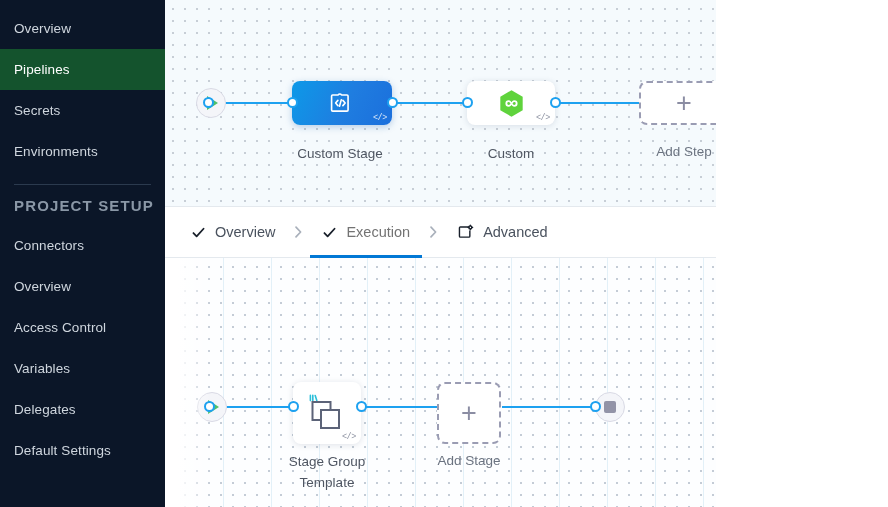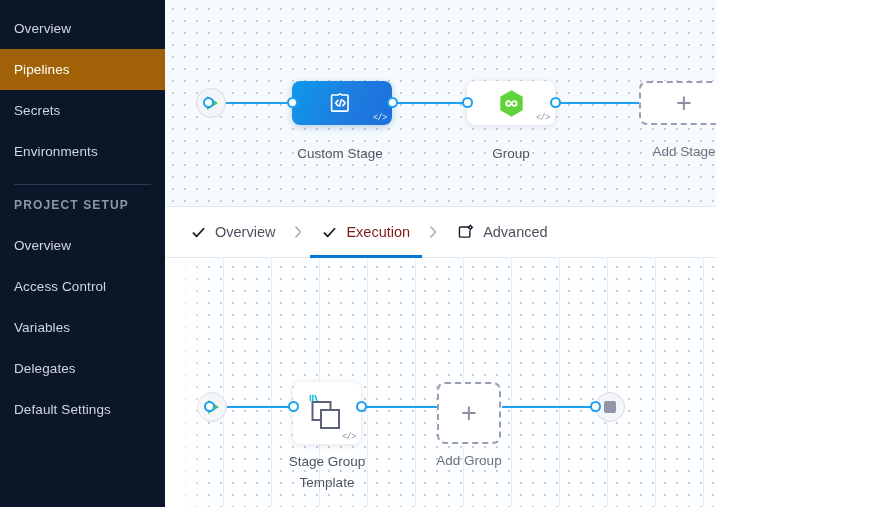--- a/index.html
+++ b/index.html
@@ -38,35 +38,35 @@
     display: flex;
     align-items: center;
     padding-left: 14px;
     color: #cfd6de;
     font-size: 13.5px;
     letter-spacing: .1px;
     box-sizing: border-box;
     white-space: nowrap;
   }
   .nav-item.active {
-    background: #a16207;
+    background: #14532d;
     color: #ffffff;
   }
   .nav-divider {
     height: 1px;
     background: #2b3a4e;
     margin: 12px 14px 0 14px;
   }
   .nav-section-title {
     height: 40px;
     display: flex;
     align-items: center;
     padding-left: 14px;
     color: #8a97a6;
-    font-size: 12px;
+    font-size: 15px;
     font-weight: bold;
     letter-spacing: 1.15px;
   }
 
   
   .content {
     position: relative;
     flex: 1;
     height: 507px;
     background: #fff;
@@ -227,21 +227,21 @@
     display: flex;
     align-items: center;
     gap: 9px;
     padding: 0 12px;
     box-sizing: border-box;
     position: relative;
     color: #4a525e;
     font-size: 14.5px;
   }
   .tab.active {
-    color: #7f1d1d;
+    color: #737373;
   }
   .tab.active::after {
     content: "";
     position: absolute;
     left: 0; right: 0; bottom: 0;
     height: 3px;
     background: #0278d5;
   }
   .tab-check {
     width: 15px; height: 15px;
@@ -270,20 +270,23 @@
       <span>Secrets</span>
     </div>
     <div class="nav-item">
       <span>Environments</span>
     </div>
 
     <div class="nav-divider"></div>
 
     <div class="nav-section-title">PROJECT SETUP</div>
 
+    <div class="nav-item">
+      <span>Connectors</span>
+    </div>
     <div class="nav-item">
       <span>Overview</span>
     </div>
     <div class="nav-item">
       <span>Access Control</span>
     </div>
     <div class="nav-item">
       <span>Variables</span>
     </div>
     <div class="nav-item">
@@ -322,26 +325,26 @@
 
         <div class="node node-card" style="left:302px; top:81px; width:88px; height:44px;">
           <svg width="27" height="29" viewBox="0 0 28 30">
             <path d="M14 1.2 25.6 8v13.9L14 28.7 2.4 21.9V8L14 1.2z" fill="#5fd33c"></path>
             <path d="M11.1 11.6c1.6 0 2.5 1.3 2.9 2.1.4-.8 1.3-2.1 2.9-2.1a3.4 3.4 0 1 1 0 6.8c-1.6 0-2.5-1.3-2.9-2.1-.4.8-1.3 2.1-2.9 2.1a3.4 3.4 0 1 1 0-6.8zm0 1.9a1.5 1.5 0 1 0 0 3c.9 0 1.5-1 1.8-1.5-.3-.5-.9-1.5-1.8-1.5zm5.8 0c-.9 0-1.5 1-1.8 1.5.3.5.9 1.5 1.8 1.5a1.5 1.5 0 1 0 0-3z" fill="#ffffff"></path>
           </svg>
           <span class="code-badge on-white">&lt;/&gt;</span>
         </div>
         <div class="port" style="left:297px; top:97px;"></div>
         <div class="port" style="left:385px; top:97px;"></div>
-        <div class="node-label" style="left:276px; top:143px; width:140px;">Group</div>
+        <div class="node-label" style="left:276px; top:143px; width:140px;">Custom</div>
 
         <div class="node node-dashed" style="left:474px; top:81px; width:90px; height:44px;">
           <span class="node-plus">+</span>
         </div>
-        <div class="node-label muted" style="left:449px; top:141px; width:140px;">Add Stage</div>
+        <div class="node-label muted" style="left:449px; top:141px; width:140px;">Add Step</div>
 
         <div class="terminal" style="left:650px; top:88px;">
           <div class="stop-sq"></div>
         </div>
         <div class="port" style="left:645px; top:97px;"></div>
 
       </div>
     </div>
 
     <div class="tabbar">
@@ -404,21 +407,21 @@
           <span class="code-badge on-white">&lt;/&gt;</span>
         </div>
         <div class="port" style="left:123px; top:143px;"></div>
         <div class="port" style="left:191px; top:143px;"></div>
         <div class="node-label" style="left:92px; top:193px; width:140px;">Stage Group
 Template</div>
 
         <div class="node node-dashed" style="left:272px; top:124px; width:64px; height:62px;">
           <span class="node-plus">+</span>
         </div>
-        <div class="node-label muted" style="left:234px; top:192px; width:140px;">Add Group</div>
+        <div class="node-label muted" style="left:234px; top:192px; width:140px;">Add Stage</div>
 
         <div class="terminal" style="left:430px; top:134px;">
           <div class="stop-sq"></div>
         </div>
         <div class="port" style="left:425px; top:143px;"></div>
 
       </div>
     </div>
 
   </div>

